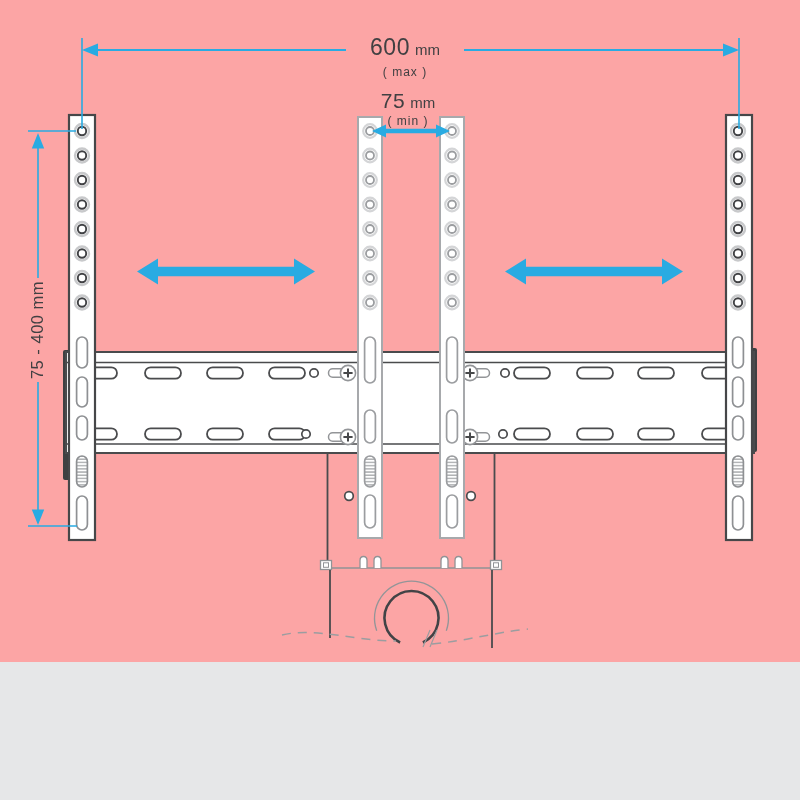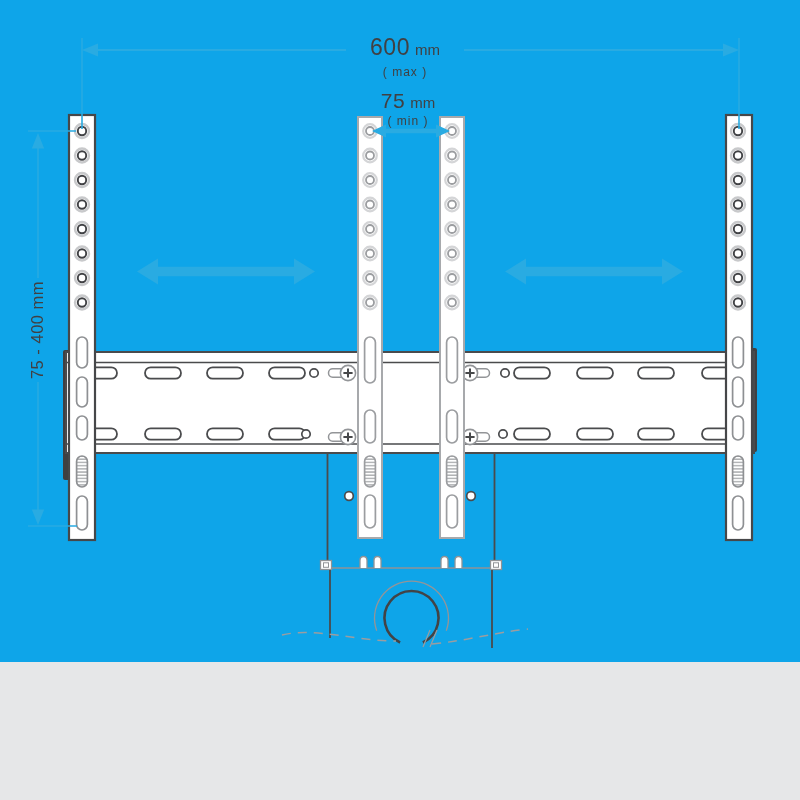--- a/index.html
+++ b/index.html
@@ -1,16 +1,16 @@
 <!DOCTYPE html>
 <html><head>
 <meta charset="utf-8">
 <style>
   html,body{margin:0;padding:0;background:#fff;}
-  .stage{position:relative;width:800px;height:800px;background:#0ea5e9;overflow:hidden;
+  .stage{position:relative;width:800px;height:800px;background:#fca5a5;overflow:hidden;
          font-family:"Liberation Sans",sans-serif;}
   svg text{font-family:"Liberation Sans",sans-serif;fill:#414042;}
   .t-num{font-size:23px;letter-spacing:.5px;}
   .t-unit{font-size:15px;}
   .t-qual{font-size:12px;letter-spacing:1px;}
   .t-side{font-size:16.5px;letter-spacing:.5px;}
 
   
   .panel{position:absolute;left:0;top:662px;width:800px;height:138px;background:#e6e7e8;}
 </style>

